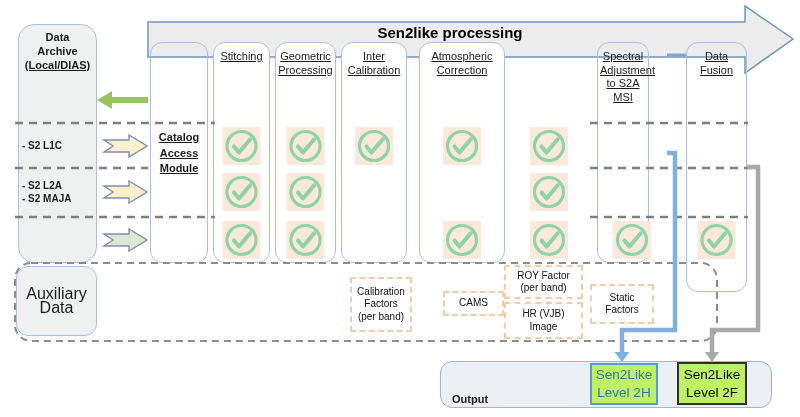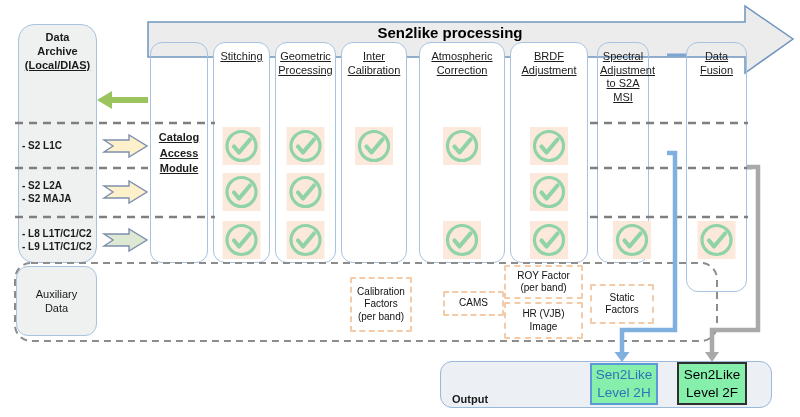--- a/index.html
+++ b/index.html
@@ -31,30 +31,30 @@
                  font-weight:bold;font-size:11px;line-height:14px;}
   .archive-title .u{text-decoration:underline;}
   .input-label{position:absolute;left:22px;width:80px;font-size:10px;font-weight:bold;
                line-height:13px;white-space:nowrap;}
   .input-label span{display:block;}
   .catalog-text{position:absolute;left:150px;top:130px;width:58px;text-align:center;
                 font-size:11px;font-weight:bold;line-height:15.5px;}
   .catalog-text span{display:block;text-decoration:underline;}
   .aux-label{position:absolute;left:16px;top:266px;width:81px;height:70px;
              display:flex;flex-direction:column;align-items:center;justify-content:center;
-             font-size:11px;line-height:14px;text-align:center;
+             font-size:16px;line-height:14px;text-align:center;
              background:#eff1f1;border:1.4px solid var(--border-blue);border-radius:12px;box-sizing:border-box;}
   .peach-box{position:absolute;border:2px dashed #f4cba8;border-radius:2px;
              display:flex;flex-direction:column;align-items:center;justify-content:center;
              font-size:10px;line-height:12.5px;color:#111;text-align:center;box-sizing:border-box;}
   .peach-box span{display:block;}
   .out-container{background:#eceff3;border-radius:12px;border:1.5px solid #9ab8d8;}
   .out-text{position:absolute;left:452px;top:364px;width:140px;font-size:11px;font-weight:bold;
             line-height:14px;white-space:pre-wrap;}
-  .lvl{position:absolute;background:#86efac;display:flex;flex-direction:column;align-items:center;
+  .lvl{position:absolute;background:#bef264;display:flex;flex-direction:column;align-items:center;
        justify-content:center;font-size:13.5px;line-height:18px;text-align:center;box-sizing:border-box;}
   .lvl span{display:block;}
   .big-arrow{fill:#ececec;stroke:#6f95bf;stroke-width:1.5;}
   .dash{stroke:#7f7f7f;stroke-width:2.4;stroke-dasharray:8 6;fill:none;}
   .aux-rect{stroke:#8c8c8c;stroke-width:2;stroke-dasharray:7 5;fill:none;}
   .conn{fill:none;stroke-width:4.5;}
   .conn.blue{stroke:var(--conn-blue);}
   .conn.gray{stroke:var(--conn-gray);}
   .fill-blue{fill:var(--conn-blue);}
   .fill-gray{fill:var(--conn-gray);}
@@ -85,46 +85,39 @@
     <span class="u">(Local/DIAS)</span>
   </div>
 
   <div class="input-label" style="top:139px;">
     <span>- S2 L1C</span>
   </div>
   <div class="input-label" style="top:179px;">
     <span>- S2 L2A</span>
     <span>- S2 MAJA</span>
   </div>
-  <div class="input-label" style="top:227px;">
-    <span>- L8 L1T/C1/C2</span>
-    <span>- L9 L1T/C1/C2</span>
-  </div>
 
   <div class="box transparent" style="left:150px;top:42px;width:58px;height:221px;"></div>
   <div class="catalog-text">
     <span>Catalog</span>
     <span>Access</span>
     <span>Module</span>
   </div>
 
   <div class="box" style="left:213px;top:42px;width:57px;height:221px;">
     <div class="stage-label">Stitching</div>
   </div>
   <div class="box" style="left:275px;top:42px;width:61px;height:221px;">
     <div class="stage-label">Geometric Processing</div>
   </div>
   <div class="box" style="left:341px;top:42px;width:66px;height:221px;">
     <div class="stage-label">Inter Calibration</div>
   </div>
   <div class="box" style="left:419px;top:42px;width:86px;height:221px;">
     <div class="stage-label">Atmospheric Correction</div>
-  </div>
-  <div class="box" style="left:510px;top:42px;width:78px;height:221px;">
-    <div class="stage-label">BRDF Adjustment</div>
   </div>
   <div class="box transparent" style="left:597px;top:42px;width:52px;height:221px;">
     <div class="stage-label">Spectral Adjustment to S2A MSI</div>
   </div>
   <div class="box transparent" style="left:686px;top:42px;width:61px;height:250px;">
     <div class="stage-label">Data Fusion</div>
   </div>
 
   <div class="aux-label">
     <span>Auxiliary</span>

